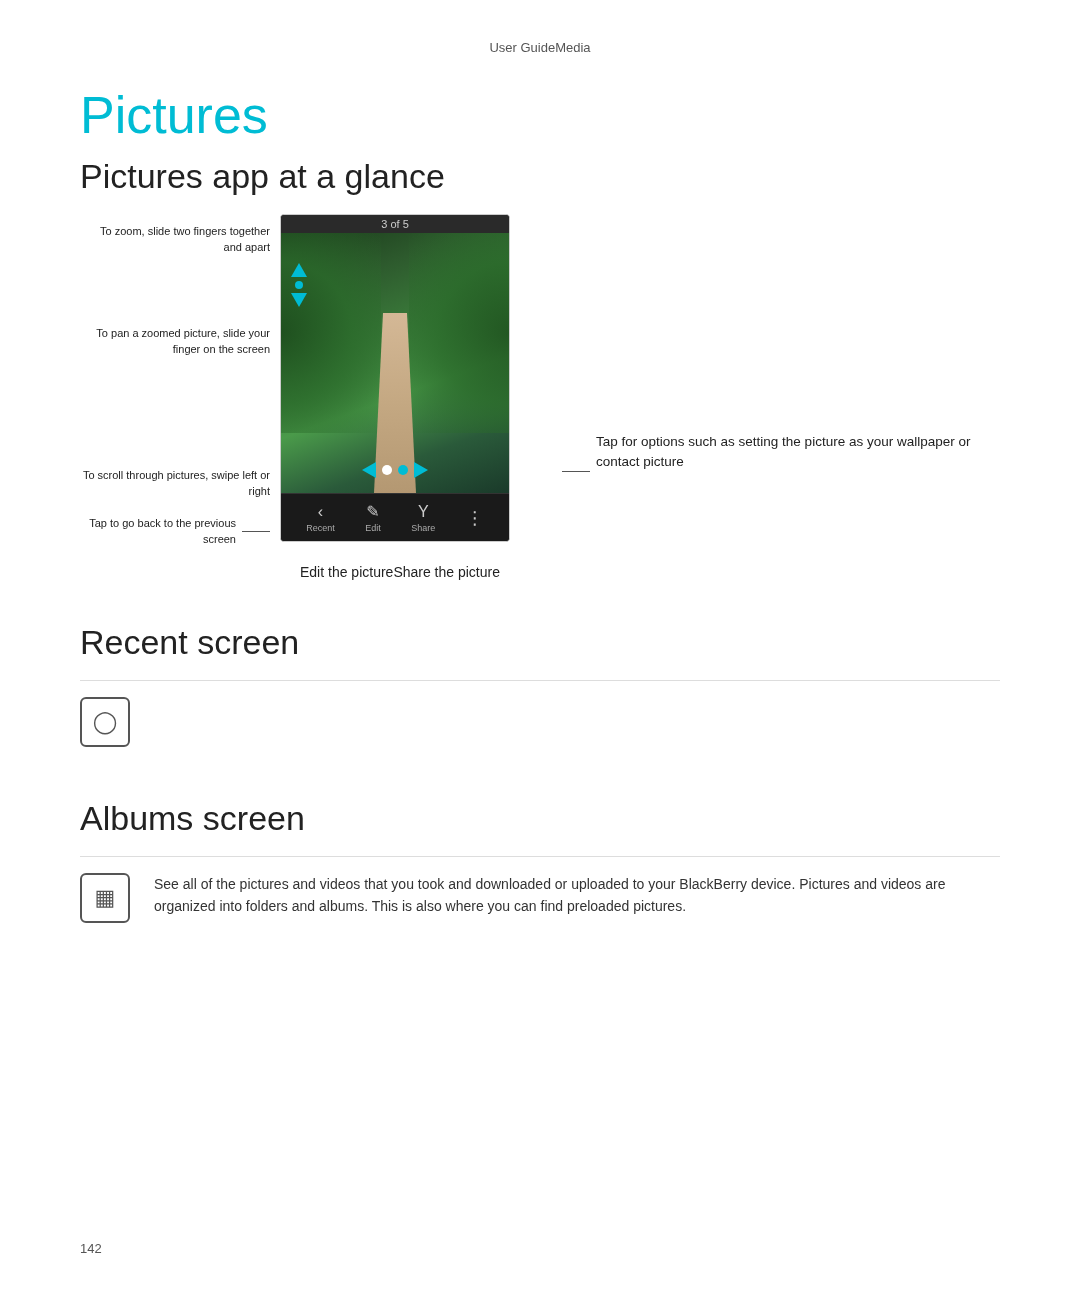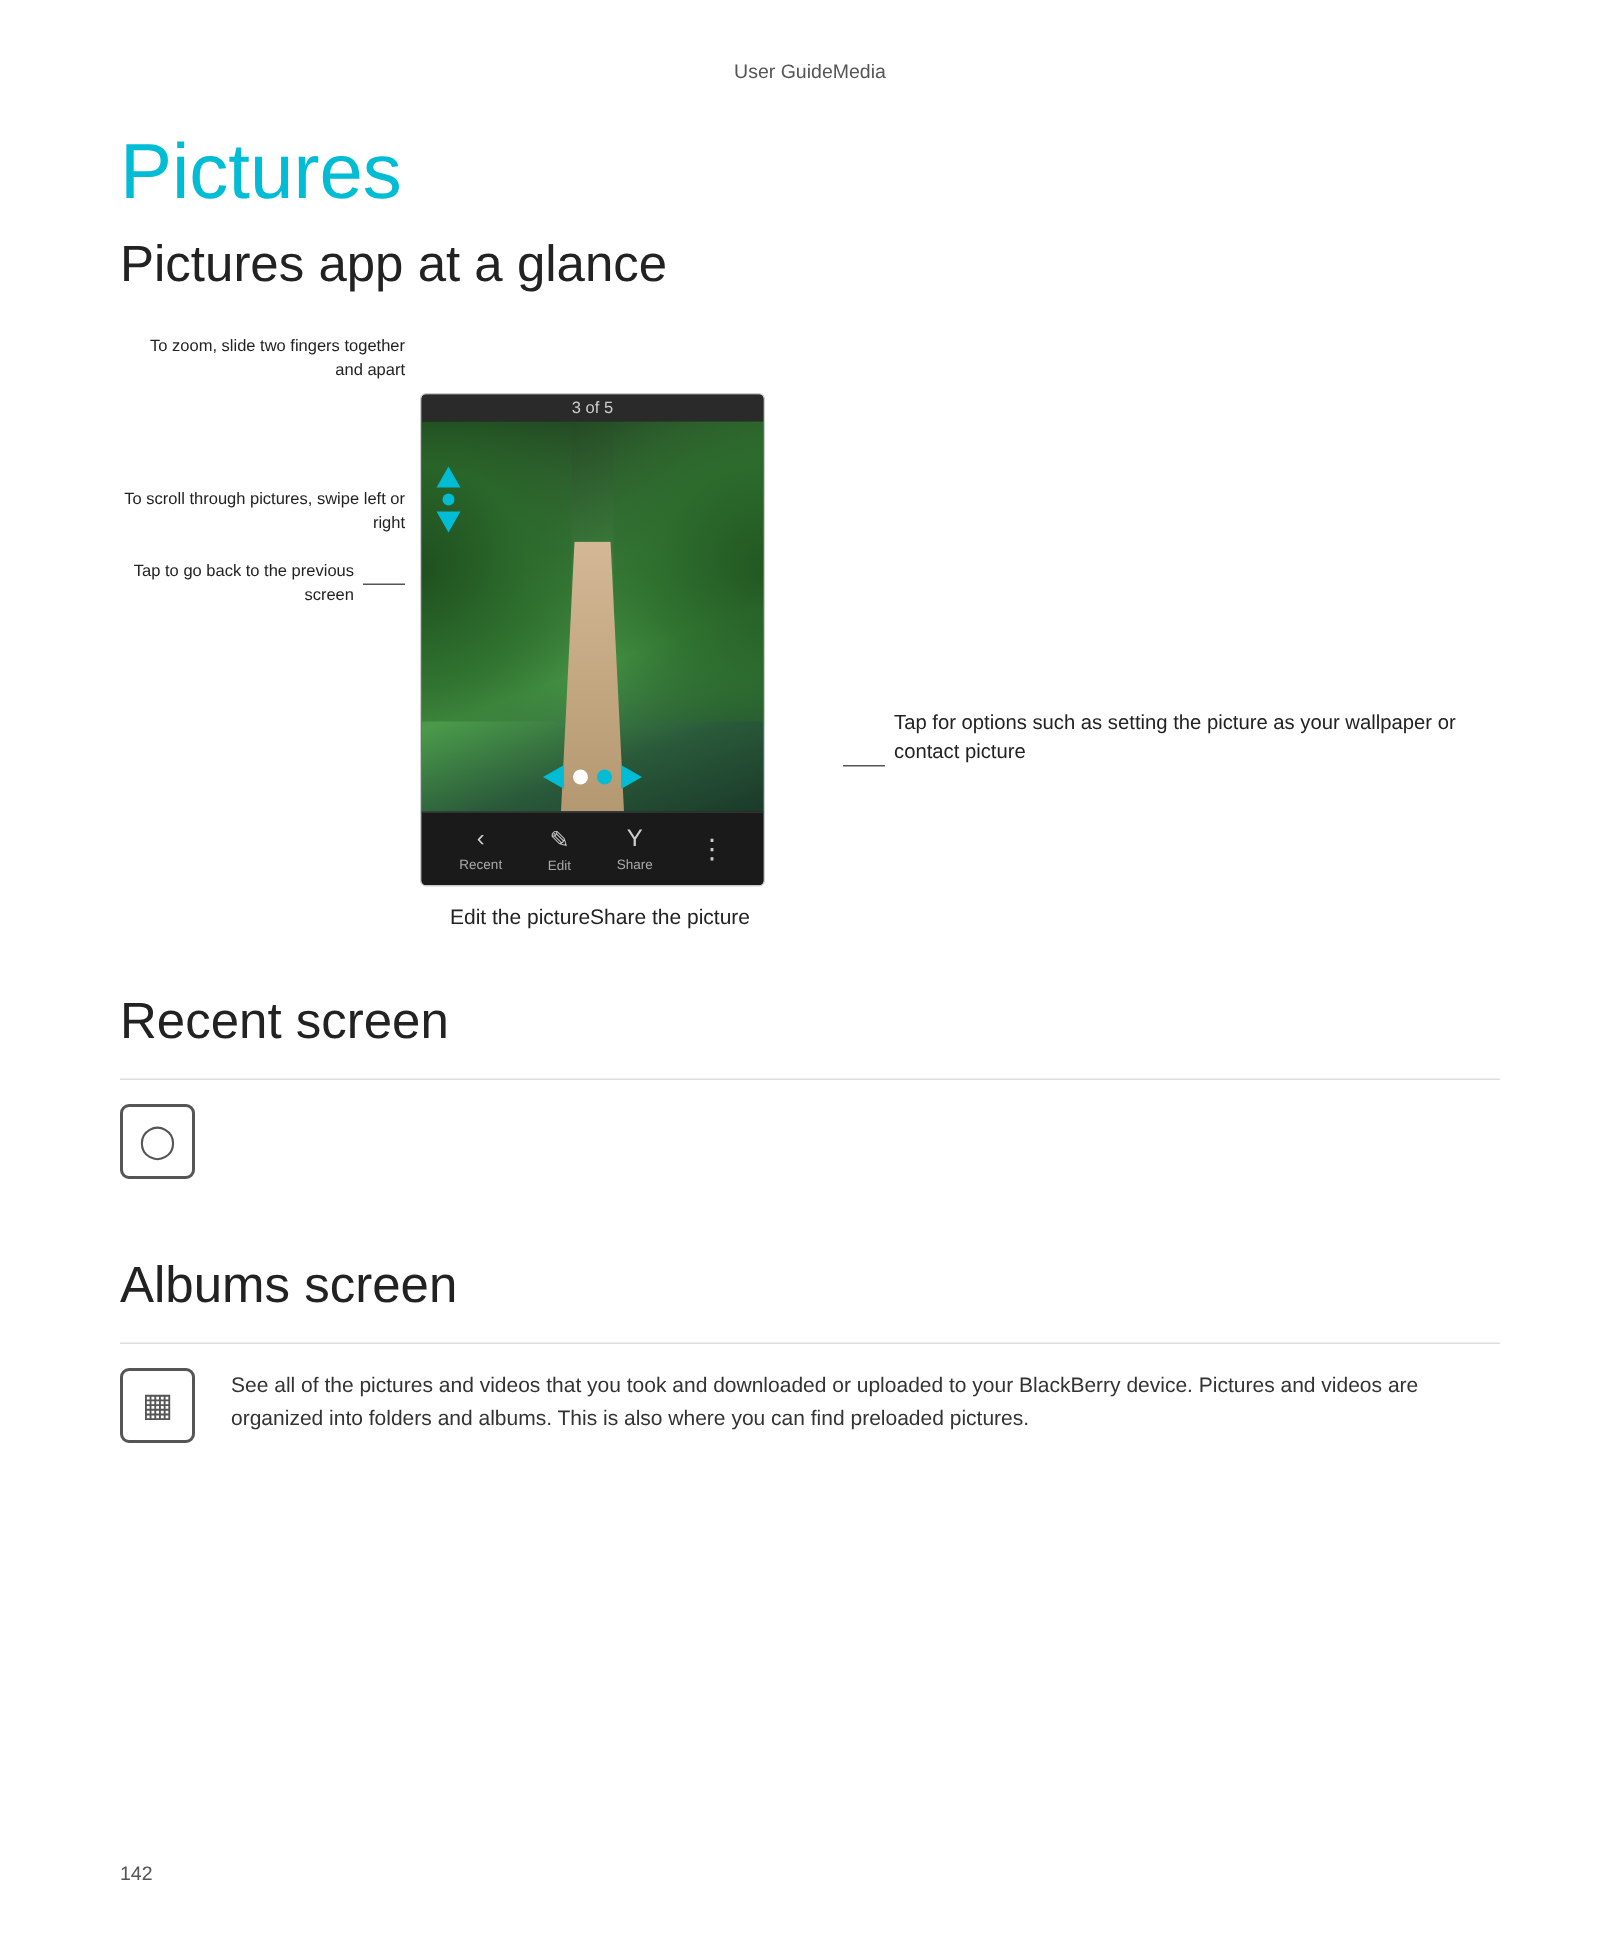--- a/index.html
+++ b/index.html
@@ -214,21 +214,20 @@
       width: 100%;
     }
     .left-col {
       width: 200px;
       flex-shrink: 0;
       padding-right: 10px;
     }
     .center-col {
       width: 252px;
       flex-shrink: 0;
-      margin-top: 48px;
     }
     .right-col {
       flex: 1;
       padding-left: 30px;
       display: flex;
       flex-direction: column;
       justify-content: flex-end;
       padding-bottom: 80px;
     }
     .ann {
@@ -298,20 +297,25 @@
   <h2 class="section-title">Pictures app at a glance</h2>
 
   <div class="glance-full">
 
     <div class="left-col">
       <div class="left-ann-1">
         <div class="ann-block">
           <span class="ann">To zoom, slide two fingers together and apart</span>
         </div>
       </div>
+      <div class="left-ann-2">
+        <div class="ann-block">
+          <span class="ann">To pan a zoomed picture, slide your finger on the screen</span>
+        </div>
+      </div>
       <div class="left-ann-3">
         <div class="ann-block">
           <span class="ann">To scroll through pictures, swipe left or right</span>
         </div>
       </div>
       <div class="left-ann-4">
         <div class="ann-block">
           <span class="ann">Tap to go back to the previous screen</span>
           <div class="h-line"></div>
         </div>

